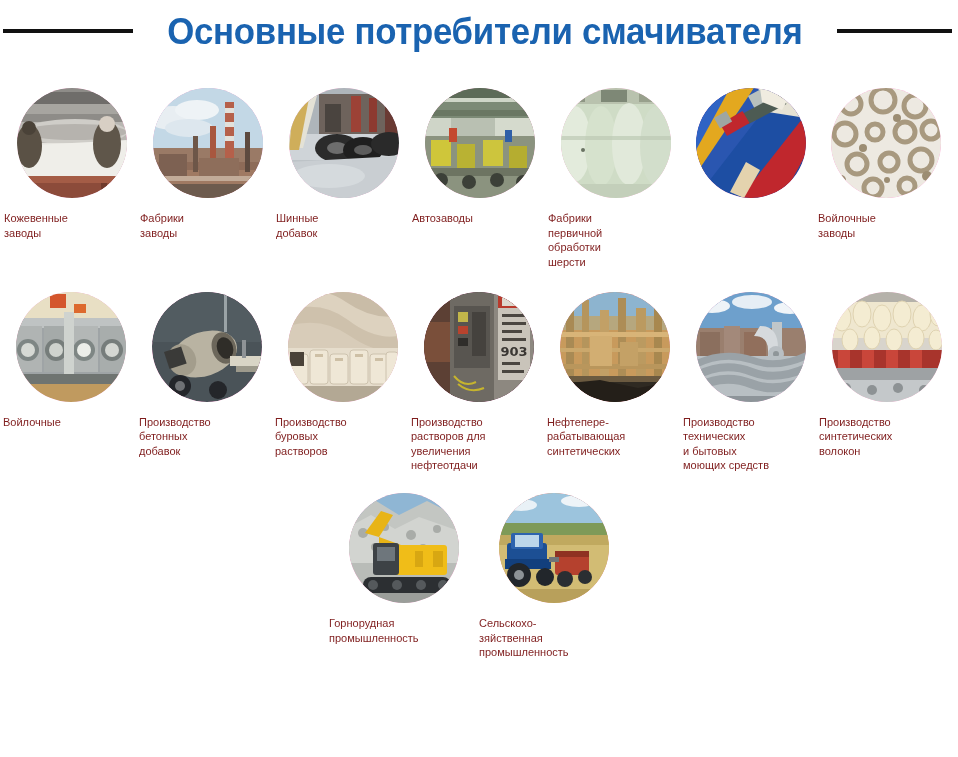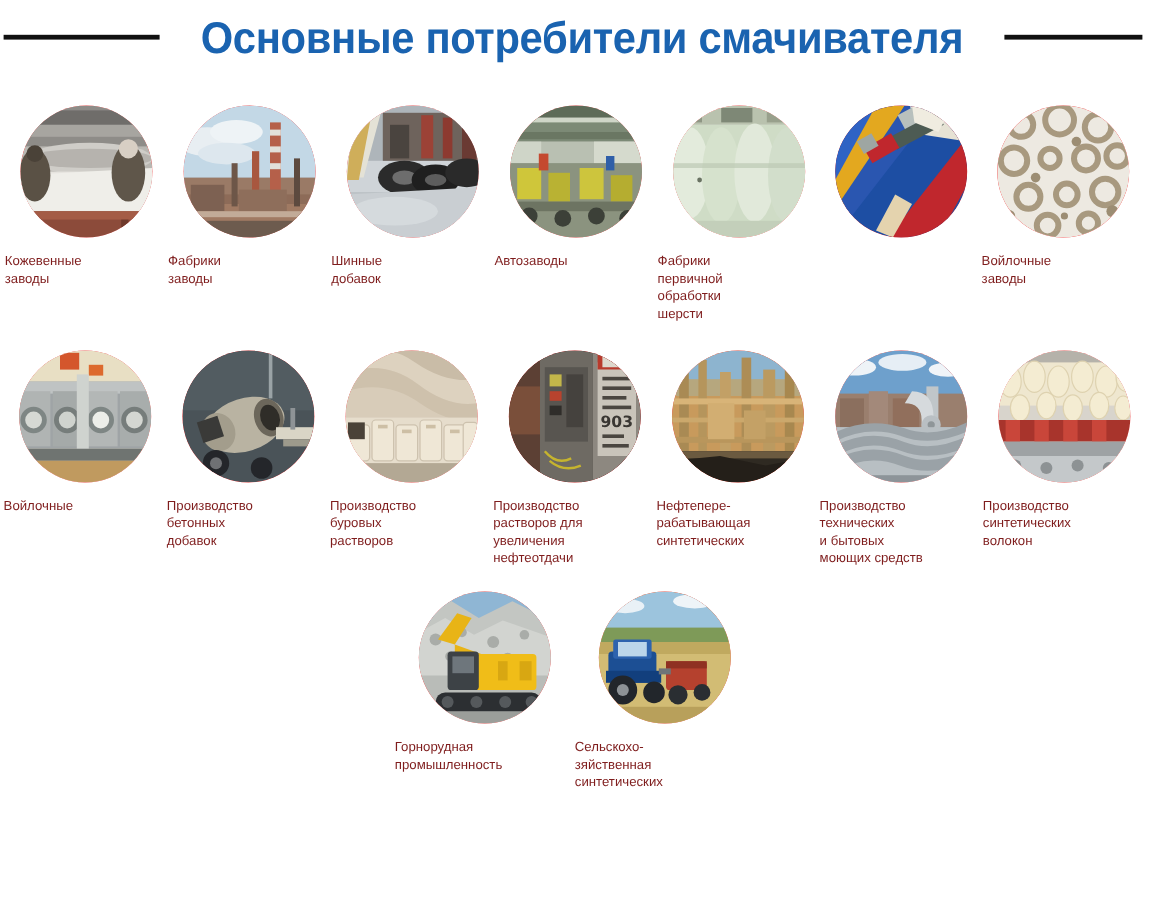--- a/index.html
+++ b/index.html
@@ -62,21 +62,21 @@
     display: flex;
     flex-direction: column;
     align-items: center;
   }
   .thumb {
     width: 110px;
     height: 110px;
     border-radius: 50%;
     overflow: hidden;
     position: relative;
-    background: #ef4444;
+    background: #f9a8d4;
     flex: 0 0 auto;
   }
   .thumb svg { display: block; width: 110px; height: 110px; }
   .caption {
     margin-top: 13px;
     font-size: 11px;
     line-height: 1.33;
     text-align: left;
     color: #7f1d1d;
     width: 136px;
@@ -679,17 +679,17 @@
             <rect x="56" y="58" width="34" height="24" rx="3" fill="#b5412e"></rect>
             <rect x="56" y="58" width="34" height="6" fill="#8f3122"></rect>
             <circle cx="66" cy="86" r="8" fill="#2a2e32"></circle>
             <circle cx="86" cy="84" r="7" fill="#2a2e32"></circle>
             <rect x="50" y="64" width="10" height="5" fill="#6f7478"></rect>
           </g>
         </svg>
       </div>
       <div class="caption">Сельскохо-
 зяйственная
-синтетических</div>
+промышленность</div>
     </div>
 
   </div>
 </div>
 
 </body></html>

